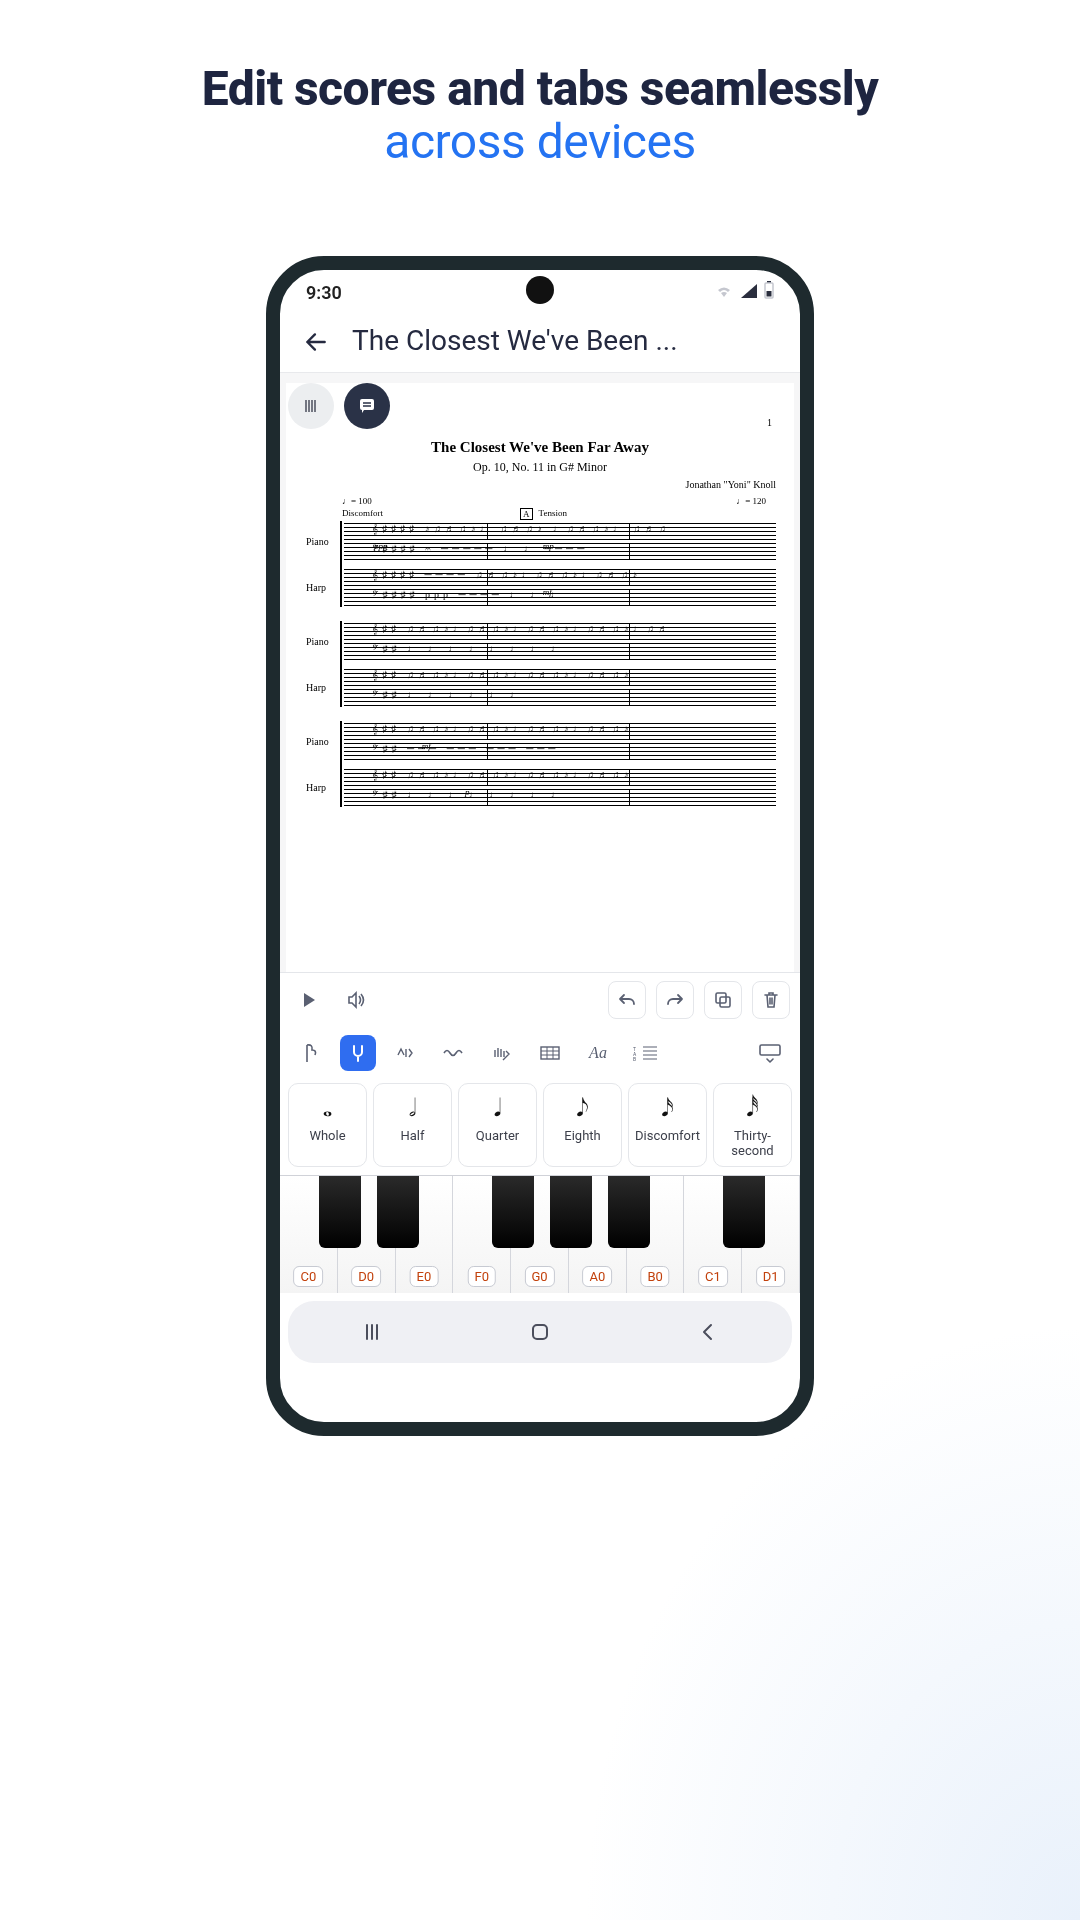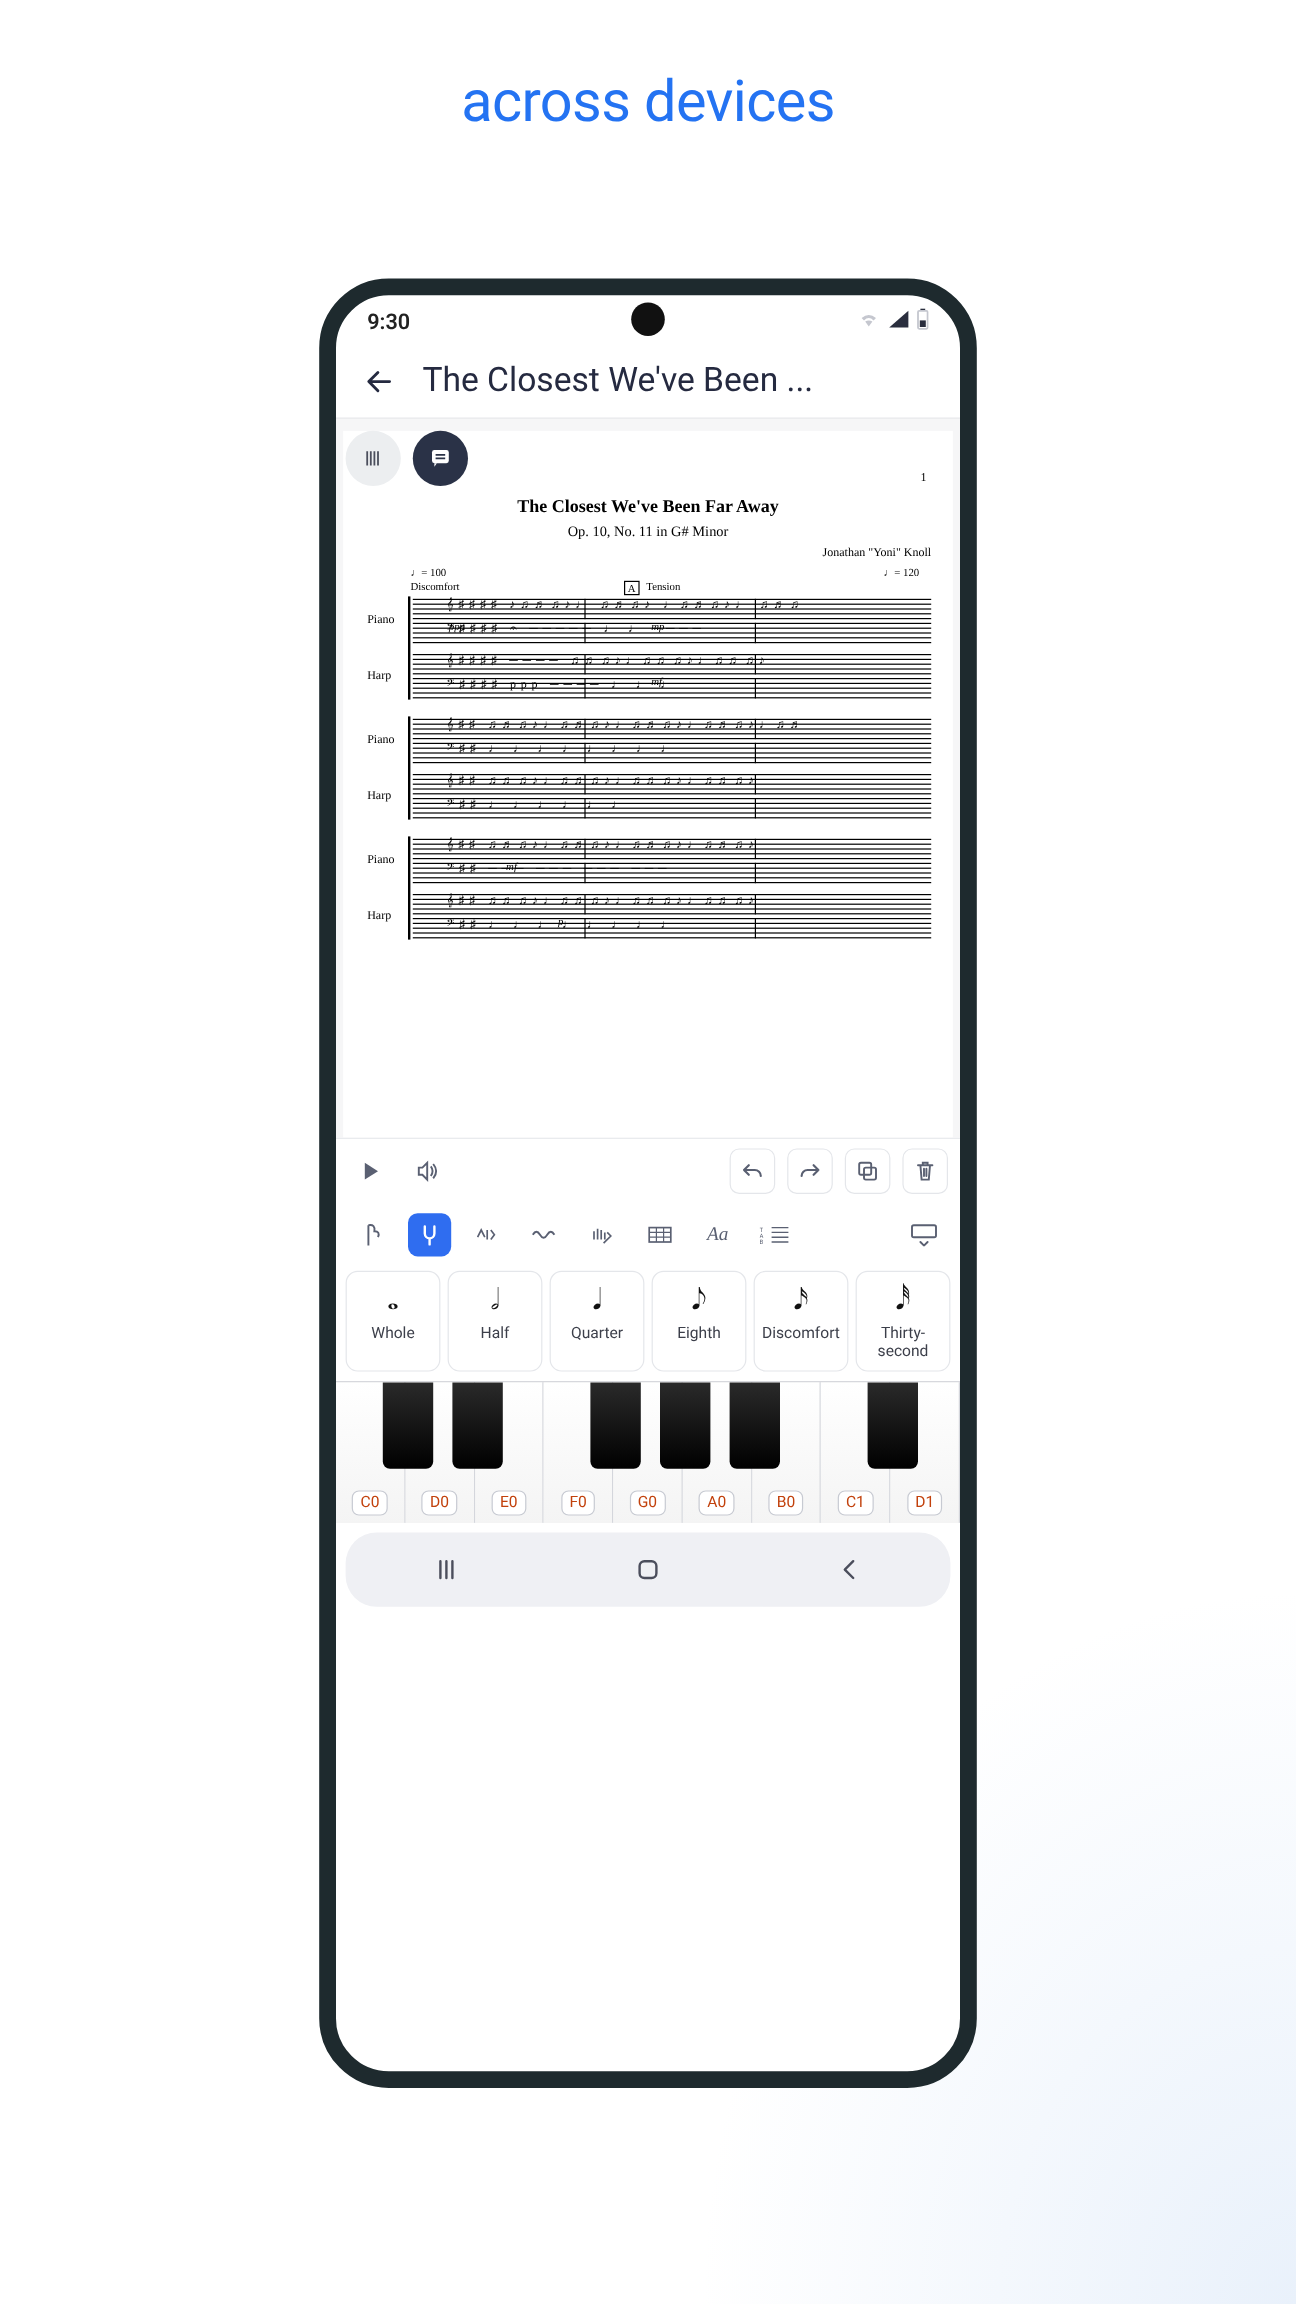--- a/index.html
+++ b/index.html
@@ -24,25 +24,25 @@
   .hero-line2 {
     font-size: 48px;
     font-weight: 400;
     color: #2473f2;
     letter-spacing: -0.5px;
     margin-top: -4px;
   }
 
   .phone-wrap {
     position: absolute;
-    top: 232px;
+    top: 256px;
     left: 50%;
     transform: translateX(-50%);
     width: 548px;
-    height: 1508px;
+    height: 1180px;
   }
   .phone-frame {
     width: 100%;
     height: 100%;
     border: 14px solid #1e2a2e;
     border-radius: 58px;
     background: #ffffff;
     position: relative;
     overflow: hidden;
   }
@@ -350,20 +350,21 @@
     width: 500px;
     height: 600px;
     background: radial-gradient(ellipse at bottom right, rgba(200,220,245,0.4), transparent 70%);
     z-index: -1;
   }
 </style>
 </head>
 <body>
 
 <div class="hero">
+  <div class="hero-line1">Edit scores and tabs seamlessly</div>
   <div class="hero-line2">across devices</div>
 </div>
 
 <div class="bg-wash"></div>
 
 <div class="phone-wrap">
   <div class="phone-frame">
     <div class="camera"></div>
 
     <div class="status-bar">

